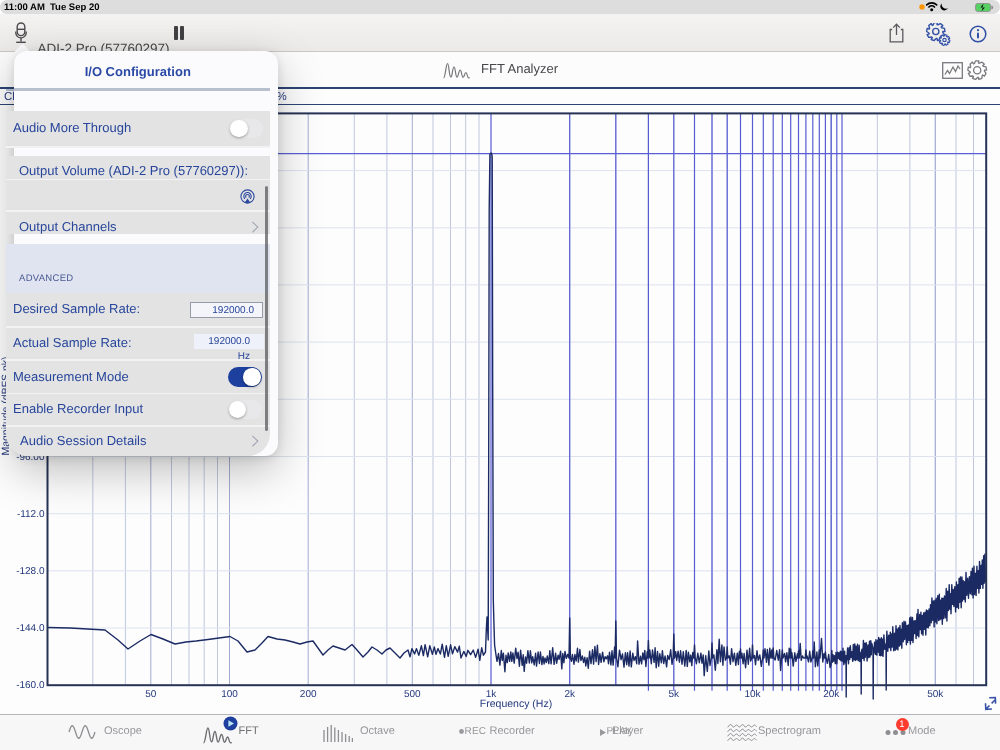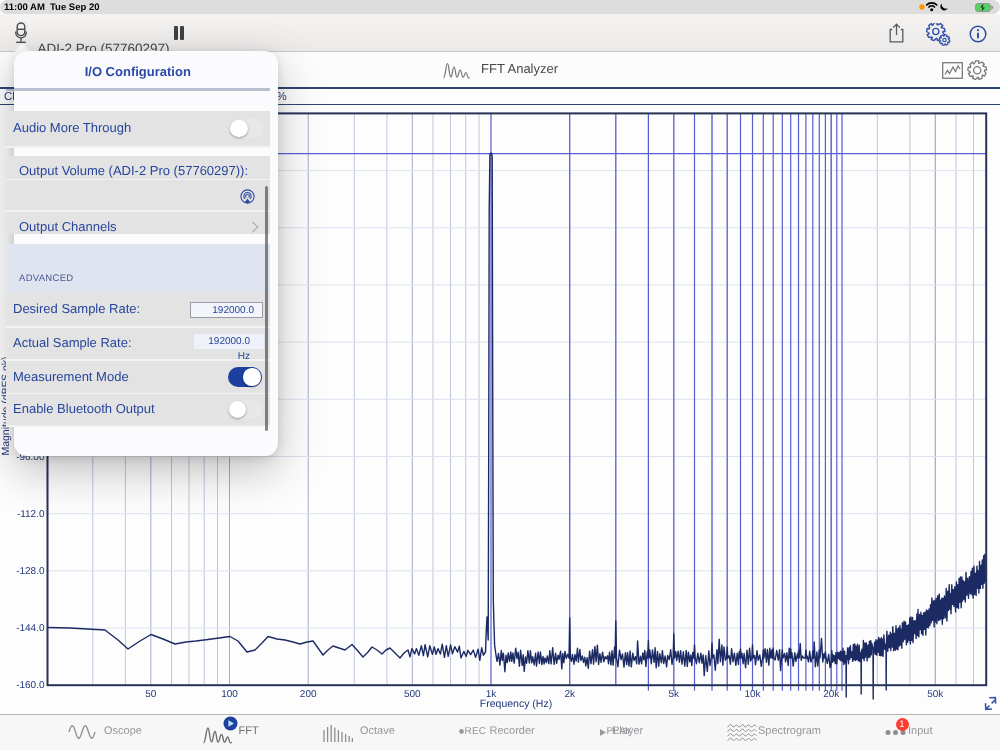--- a/index.html
+++ b/index.html
@@ -264,21 +264,21 @@
   </svg>
   <span class="lb" style="left:758px;">Spectrogram</span>
   <svg class="abs" style="left:884.5px;top:14.5px;" width="22" height="7" viewBox="0 0 22 7">
         <g fill="#8d8d92">
           <circle cx="3" cy="3.5" r="2.5"></circle>
           <circle cx="10.5" cy="3.5" r="2.5"></circle>
           <circle cx="18" cy="3.5" r="2.5"></circle>
         </g>
       </svg>
   <div class="abs" style="left:895.5px;top:3px;width:13px;height:13px;border-radius:50%;background:#fd3b2f;color:#fff;font-size:9.5px;text-align:center;line-height:13px;">1</div>
-  <span class="lb" style="left:908px;">Input</span>
+  <span class="lb" style="left:908px;">Mode</span>
 </div>
 <svg class="abs" id="poparrow" width="20" height="10" viewBox="0 0 20 10">
       <path d="M0.5 10 L7.7 2.2 Q9.5 0.4 11.3 2.2 L18.5 10 Z" fill="#fcfcfe"></path>
     </svg>
 <div class="abs" id="pop"></div>
 <div class="abs" id="popclip">
   <div id="ptitle">I/O Configuration</div>
   <div id="popdivtint"></div>
   <div class="row" style="top:60.3px;height:34.7px;">
         <span class="rowtx" style="top:8.5px;">Audio More Through</span>
@@ -318,22 +318,26 @@
       </div>
   <div class="sep" style="top:308.2px;"></div>
   <div class="row" style="top:309.7px;height:32.1px;">
         <span class="rowtx" style="top:8px;">Measurement Mode</span>
         <span class="tog togon" style="left:221.5px;top:6.5px;">
           <span class="knob"></span>
         </span>
       </div>
   <div class="sep" style="top:341.8px;"></div>
   <div class="row" style="top:343.3px;height:30.7px;">
-        <span class="rowtx" style="top:7px;">Enable Bluetooth Output</span>
+        <span class="rowtx" style="top:7px;">Enable Recorder Input</span>
         <span class="tog togoff" style="left:221.5px;top:5.5px;">
           <span class="knob"></span>
         </span>
       </div>
   <div class="sep" style="top:374px;"></div>
+  <div class="row" style="top:375.5px;height:29.3px;">
+        <span class="rowtx" style="left:14px;top:6.5px;">Audio Session Details</span>
+        <span class="chev" style="left:243px;top:10px;"></span>
+      </div>
   <div id="sfield">192000.0</div>
   <div id="afield">192000.0 Hz</div>
   <div id="scrollbar"></div>
 </div>
 </div>
 </body></html>

